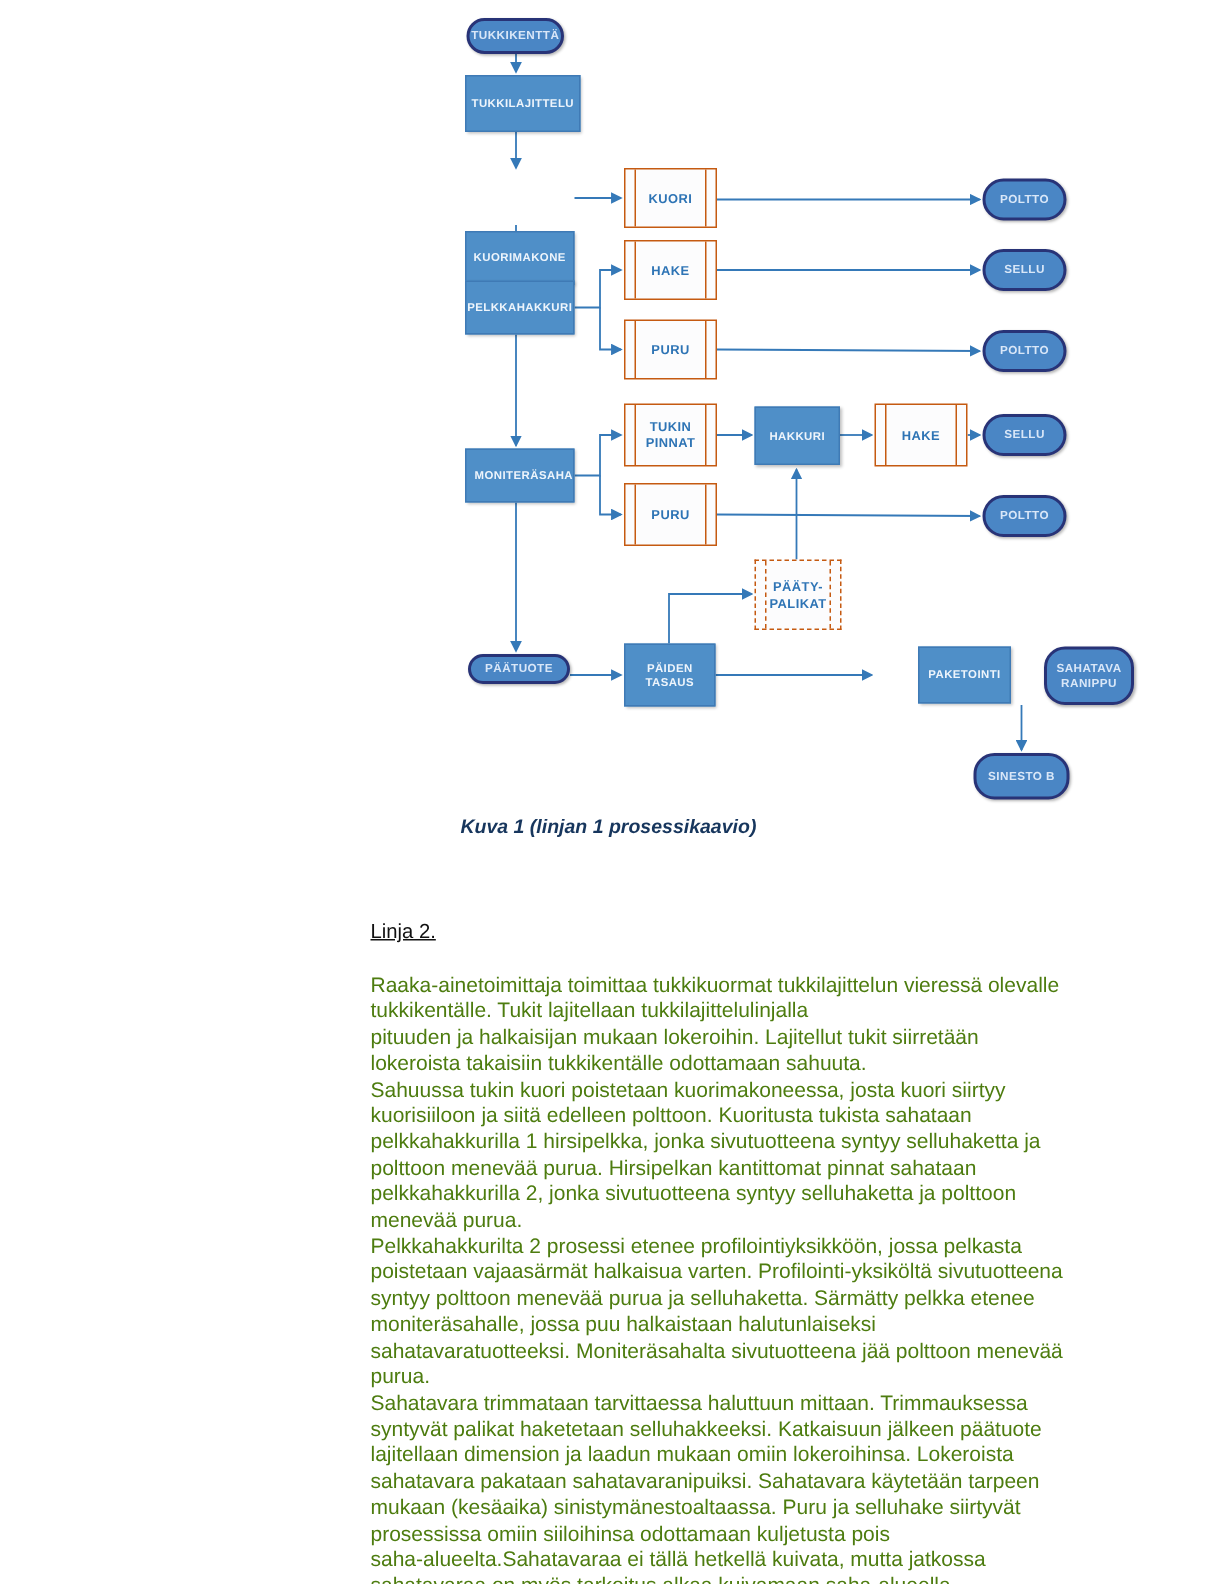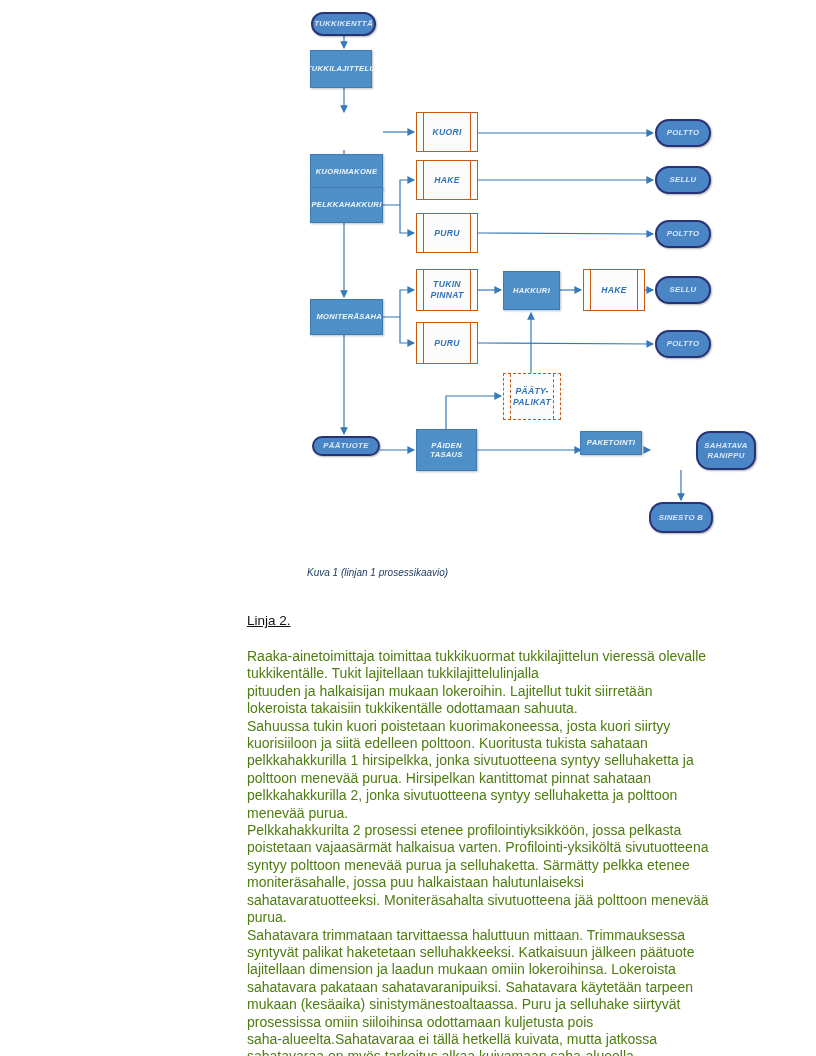--- a/index.html
+++ b/index.html
@@ -9,21 +9,21 @@
     font-family:"Liberation Sans",sans-serif;
   }
   .diagram{position:absolute;left:0;top:0;width:816px;height:580px;}
   #connector-svg{position:absolute;left:0;top:0;width:816px;height:580px;}
   .node{
     position:absolute;display:flex;align-items:center;justify-content:center;
     box-sizing:border-box;text-align:center;
   }
   .node-label{
     white-space:pre-line;font-weight:bold;line-height:1.25;
-    letter-spacing:.3px;pointer-events:none;font-style:italic;
+    letter-spacing:.3px;pointer-events:none;
   }
   .shape-process{
     background:var(--process-fill);
     border:1px solid var(--process-border);
     box-shadow:1px 1px 2px rgba(0,0,0,.25);
   }
   .shape-process .node-label{color:var(--process-text);font-size:7.6px;}
   .shape-terminator{
     background:var(--terminator-fill);
     border:2.5px solid var(--terminator-border);
@@ -41,22 +41,22 @@
   }
   .shape-predefined::before,.shape-predefined::after,
   .shape-dashed::before,.shape-dashed::after{
     content:"";position:absolute;top:0;bottom:0;width:0;
     border-left:1.3px solid var(--predefined-border);
   }
   .shape-dashed::before,.shape-dashed::after{border-left-style:dashed;}
   .shape-predefined::before,.shape-dashed::before{left:6px;}
   .shape-predefined::after,.shape-dashed::after{right:6px;}
   .caption{
-    position:absolute;left:307px;top:567px;
-    font-size:10px;font-weight:normal;font-style:italic;
+    position:absolute;left:307px;top:543px;
+    font-size:13px;font-weight:bold;font-style:italic;
     color:#17365d;
   }
   .textblock{position:absolute;left:247px;top:600px;width:520px;}
   .heading{
     font-size:13.5px;font-weight:normal;color:#111111;
     text-decoration:underline;margin:12px 0 19px 0;line-height:17px;
   }
   .body-line{
     font-size:14px;line-height:17.4px;color:#4d7c0f;white-space:pre;
   }
@@ -93,21 +93,21 @@
         <polyline points="446,429 446,396 501,396" fill="none" stroke="#3579b8" stroke-width="1.2" marker-end="url(#arrow)"></polyline>
         <polyline points="531,373 531,313" fill="none" stroke="#3579b8" stroke-width="1.2" marker-end="url(#arrow)"></polyline>
         <polyline points="477,450 581,450" fill="none" stroke="#3579b8" stroke-width="1.2" marker-end="url(#arrow)"></polyline>
         <polyline points="645,450 650,450" fill="none" stroke="#3579b8" stroke-width="1.2" marker-end="url(#arrow)"></polyline>
         <polyline points="681,470 681,500" fill="none" stroke="#3579b8" stroke-width="1.2" marker-end="url(#arrow)"></polyline>
       </svg>
     <div id="diagram-nodes">
         <div class="node shape-terminator" style="left: 311px; top: 12px; width: 65px; height: 24px;">
           <span class="node-label">TUKKIKENTTÄ</span>
         </div>
-        <div class="node shape-process" style="left: 310px; top: 50px; width: 62px; height: 38px;">
+        <div class="node shape-process" style="left: 310px; top: 50px; width: 77px; height: 38px;">
           <span class="node-label">TUKKILAJITTELU</span>
         </div>
         <div class="node shape-process" style="left: 310px; top: 114px; width: 73px; height: 36px; margin-top: 40px;">
           <span class="node-label">KUORIMAKONE</span>
         </div>
         <div class="node shape-predefined" style="left: 416px; top: 112px; width: 62px; height: 40px;">
           <span class="node-label">KUORI</span>
         </div>
         <div class="node shape-terminator" style="left: 655px; top: 119px; width: 56px; height: 28px;">
           <span class="node-label">POLTTO</span>
@@ -153,21 +153,21 @@
           <span class="node-label">PÄÄTY-
 PALIKAT</span>
         </div>
         <div class="node shape-terminator" style="left: 312px; top: 436px; width: 68px; height: 20px;">
           <span class="node-label">PÄÄTUOTE</span>
         </div>
         <div class="node shape-process" style="left: 416px; top: 429px; width: 61px; height: 42px;">
           <span class="node-label">PÄIDEN
 TASAUS</span>
         </div>
-        <div class="node shape-process" style="left: 580px; top: 431px; width: 62px; height: 24px;">
+        <div class="node shape-process" style="left: 612px; top: 431px; width: 62px; height: 38px;">
           <span class="node-label">PAKETOINTI</span>
         </div>
         <div class="node shape-terminator" style="left: 652px; top: 431px; width: 60px; height: 39px; margin-left: 44px;">
           <span class="node-label">SAHATAVA
 RANIPPU</span>
         </div>
         <div class="node shape-terminator" style="left: 649px; top: 502px; width: 64px; height: 31px;">
           <span class="node-label">SINESTO B</span>
         </div>
       </div>

